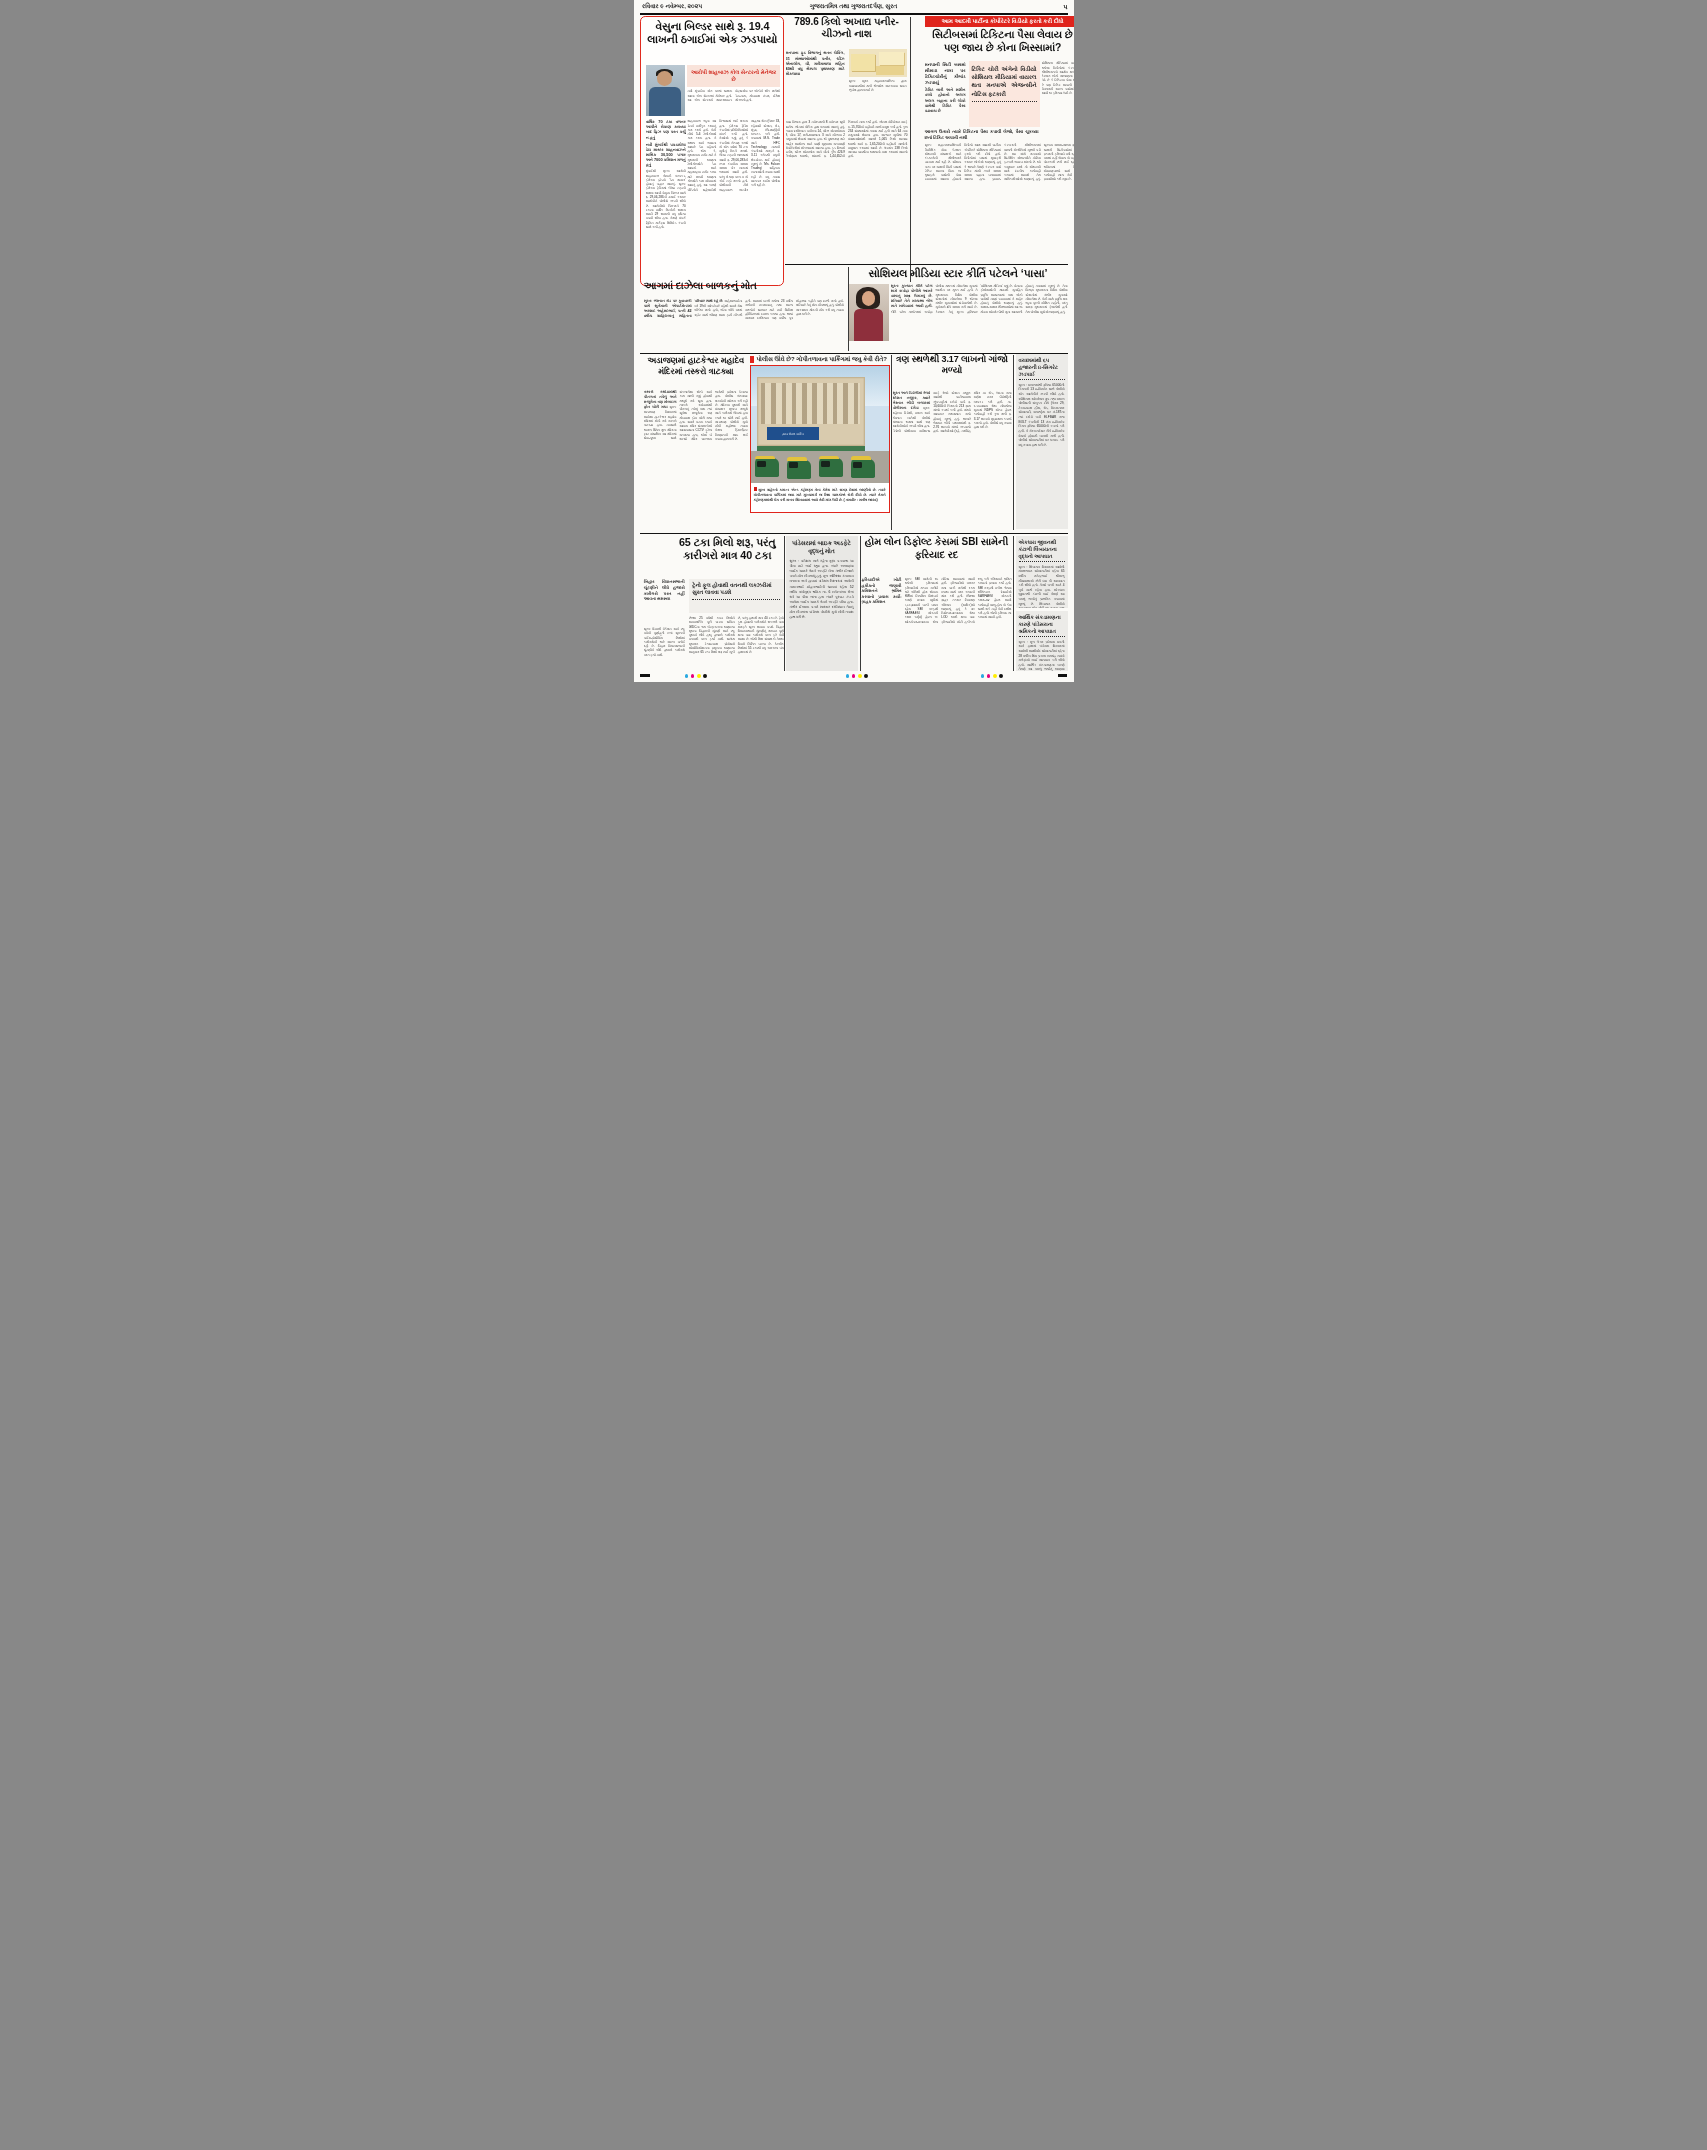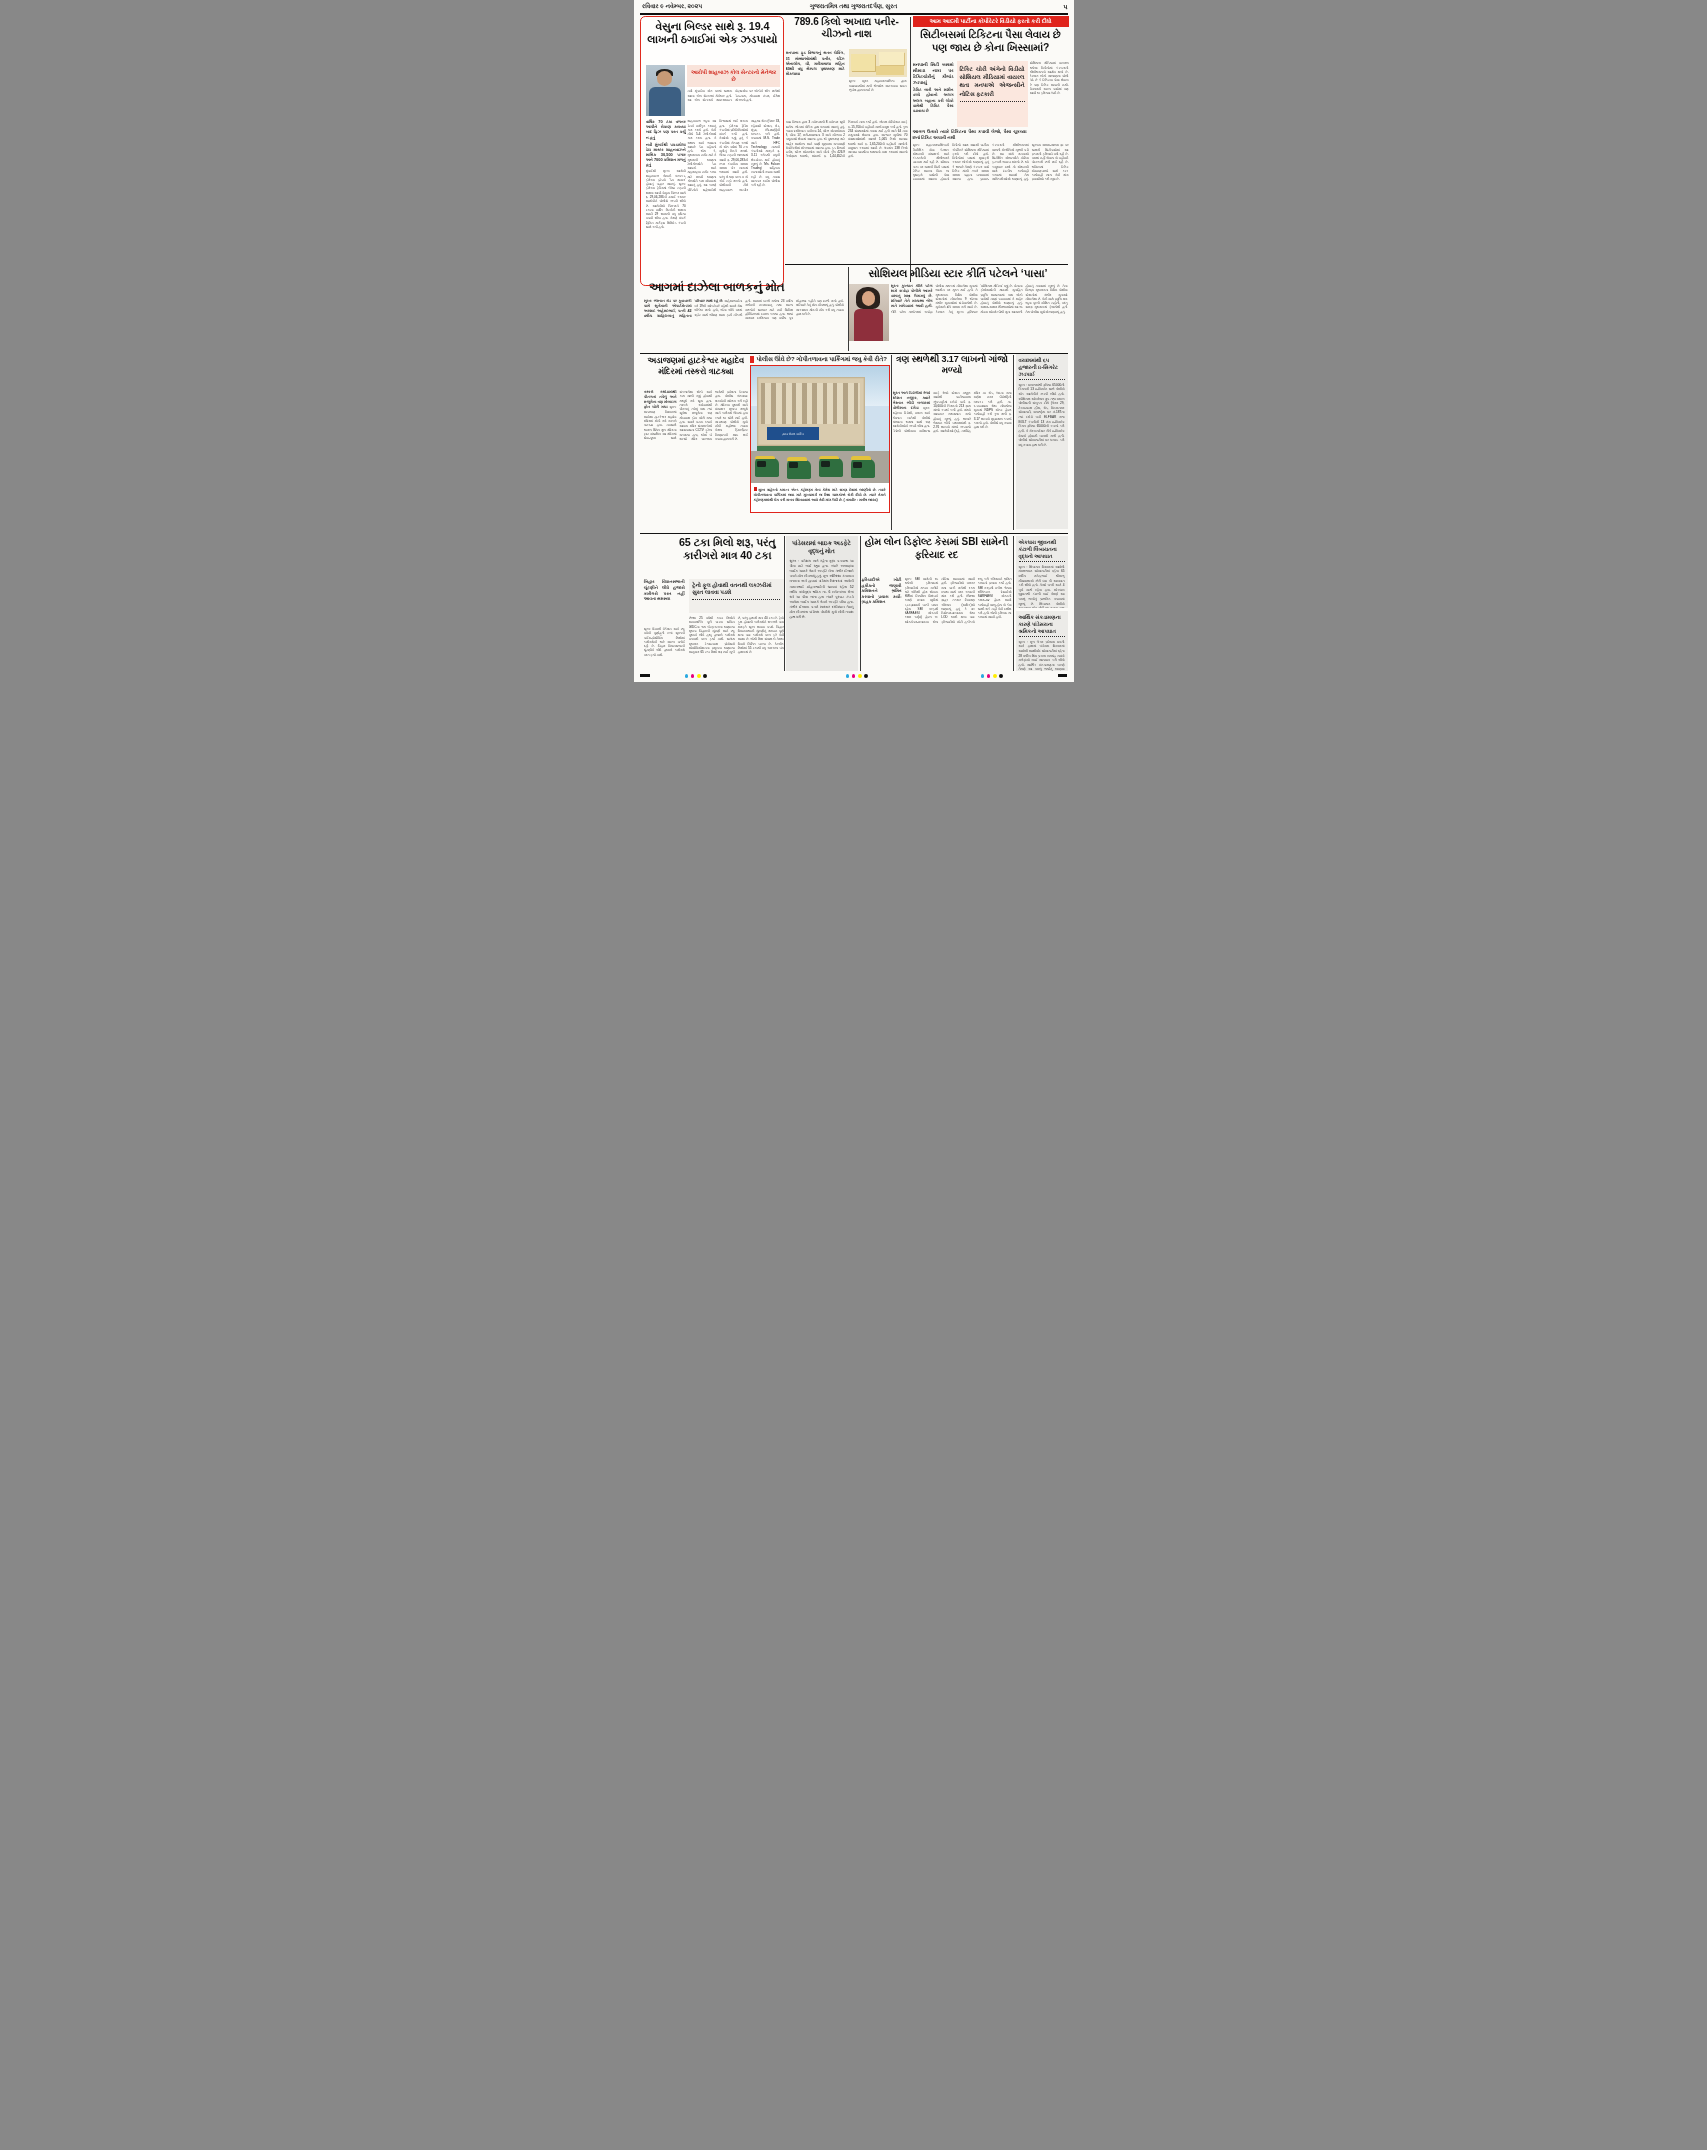--- a/index.html
+++ b/index.html
@@ -40,40 +40,40 @@
   .paneer{position:absolute;left:152px;top:16.3px;width:122px;height:267px;}
   .paneer-h1{font-size:10px;line-height:1.2;text-align:center;}
   .paneer-lead{position:absolute;left:0;top:34px;width:59px;height:67px;font-size:3.9px;line-height:1.35;font-weight:bold;text-align:justify;overflow:hidden;}
   .paneer-photo{position:absolute;right:0.9px;top:33px;width:58px;height:27.5px;overflow:hidden;background:#efe3c0;}
   .ch1{position:absolute;left:2.6px;top:4.3px;width:24px;height:17px;background:#f2e2a6;box-shadow:0.9px 0.9px 0 #cfb36a;}
   .ch2{position:absolute;left:30px;top:2.6px;width:25px;height:13px;background:#f7ecc2;box-shadow:0.9px 0.9px 0 #d8bd77;}
   .ch3{position:absolute;left:27px;top:17px;width:28px;height:8.6px;background:#e8d28e;}
   .paneer-b2{position:absolute;right:0.9px;top:63px;width:58px;height:39px;}
   .paneer-body{position:absolute;left:0;top:104px;width:100%;height:162px;}
   
-  .citybus{position:absolute;left:279px;top:16.3px;width:156px;height:267px;}
+  .citybus{position:absolute;left:291px;top:16.3px;width:156px;height:267px;}
   .cb-banner{height:11.2px;background:#e0241c;color:#fff;font-weight:bold;font-size:5.8px;text-align:center;line-height:11.2px;}
   .cb-h1{font-size:10.3px;line-height:1.22;text-align:center;margin-top:1.7px;}
   .cb-lcol{position:absolute;left:0;top:46px;width:41px;height:77px;overflow:hidden;}
   .cb-lcol .big{font-size:4.5px;font-weight:bold;line-height:1.3;display:block;margin-bottom:1.7px;text-align:justify;}
   .cb-lcol .mid{font-size:3.9px;font-weight:bold;line-height:1.3;display:block;text-align:justify;}
   .cb-pink{position:absolute;left:44px;top:45px;width:71px;height:66px;background:#fbe7de;
            font-size:5.8px;font-weight:bold;line-height:1.45;padding:3.4px 3px 1.7px;box-sizing:border-box;text-align:justify;}
   .cb-rcol{position:absolute;left:117px;top:45px;width:39px;height:78px;}
   .cb-sub3{position:absolute;left:0;top:113px;width:114px;font-size:4.5px;font-weight:bold;line-height:1.3;text-align:justify;}
   .cb-body{position:absolute;left:0;top:127px;width:156px;height:139px;}
   
   .kirti-h1{position:absolute;left:215px;top:267px;width:219px;font-size:10.8px;text-align:center;}
   .kirti-photo{position:absolute;left:215px;top:284px;width:40px;height:57px;overflow:hidden;background:linear-gradient(#d9cfc4,#b7a99c);}
   .kp-hair{position:absolute;left:7.7px;top:2.6px;width:24px;height:22.4px;border-radius:46% 46% 30% 30%;background:#2a211c;}
   .kp-face{position:absolute;left:13px;top:6.9px;width:13.8px;height:15.5px;border-radius:48%;background:#d8a583;}
   .kp-top{position:absolute;left:5.2px;top:25px;width:29px;height:32px;border-radius:5.2px 5.2px 0 0;background:#8e2f3c;}
   .kirti-body{position:absolute;left:257px;top:284px;width:177px;height:64px;}
   
-  .fire-h1{position:absolute;left:10.3px;top:280px;width:146px;font-size:12px;text-align:center;}
+  .fire-h1{position:absolute;left:10.3px;top:280px;width:146px;font-size:10px;}
   .fire-body{position:absolute;left:10.3px;top:299px;width:200px;height:52px;}
   
   .temple{position:absolute;left:10.3px;top:355px;width:104px;height:175px;}
   .temple-h1{font-size:8.4px;line-height:1.25;text-align:center;}
   .temple-body{position:absolute;left:0;top:35px;width:100%;height:139px;}
   .inlead{font-weight:bold;font-size:3.7px;}
   
   .parking{position:absolute;left:116px;top:354px;width:140px;height:160px;}
   .pk-h{display:flex;align-items:center;gap:2.6px;height:10.3px;}
   .pk-sq{width:4.3px;height:7.3px;background:#e0241c;flex:0 0 auto;}

